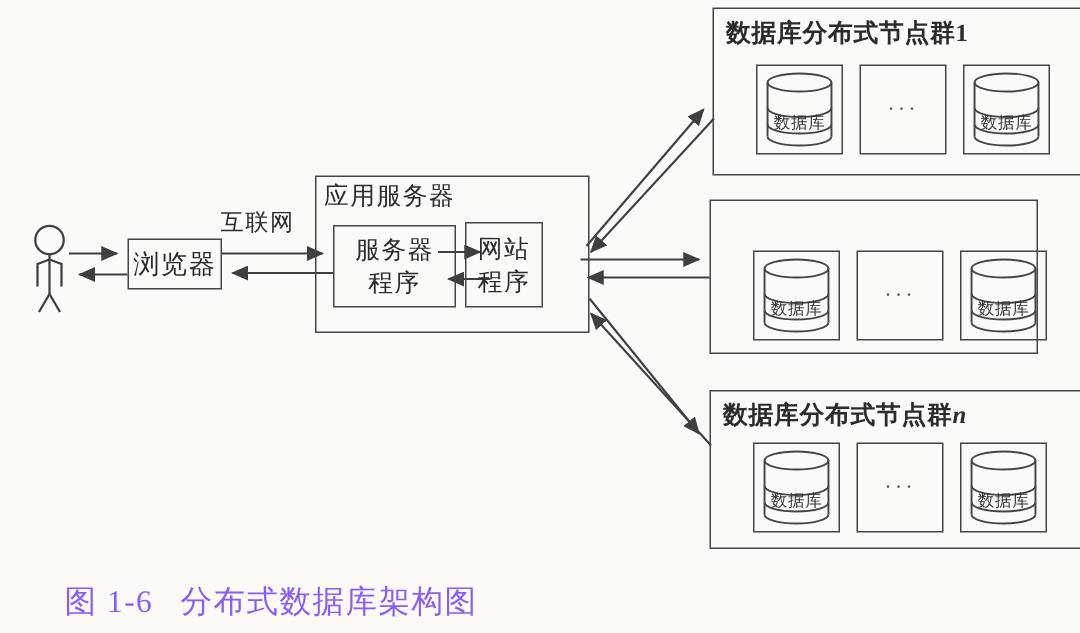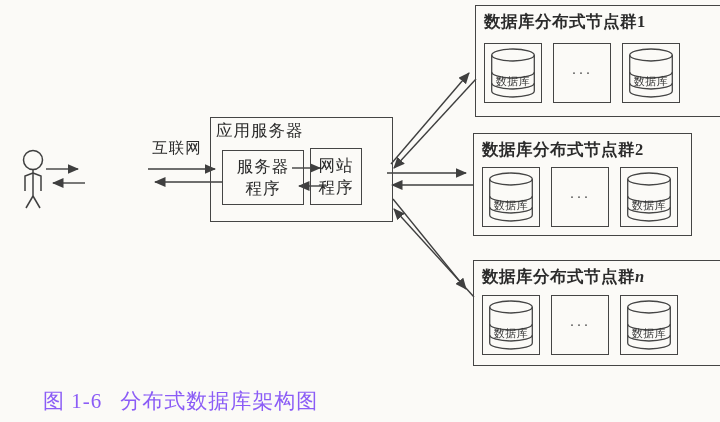--- a/index.html
+++ b/index.html
@@ -19,31 +19,31 @@
   }
   .browser-box { font-size:17.5px; letter-spacing:1px; }
   .appserver-box { display:block; }
   .appserver-label {
     position:absolute; left:5px; top:2px; font-size:16.5px; letter-spacing:1px;
     white-space:nowrap;
   }
   .program-box { font-size:16.5px; line-height:1.32; letter-spacing:1px; flex-direction:column; }
   .net-label {
     position:absolute; left:147px; top:138px; width:60px;
-    font-size:15.5px; text-align:center; letter-spacing:1px;
+    font-size:15.5px; letter-spacing:1px;
   }
 
   .cluster { position:absolute; border:1.5px solid #454545; box-sizing:border-box; }
   .cluster-title {
     position:absolute; left:8px; top:5px; font-size:16.5px; font-weight:bold;
     letter-spacing:0.5px; white-space:nowrap;
   }
   .cluster-suffix { font-weight:bold; }
   .cluster[data-variant="n"] .cluster-suffix { font-style:italic; }
-  .cluster-row { position:absolute; left:8px; display:flex; gap:11px;justify-content:center; }
+  .cluster-row { position:absolute; left:28px; display:flex; gap:11px;justify-content:center; }
   .db-box {
     position:relative; width:58px; height:60px;
     border:1.4px solid #454545; box-sizing:border-box;
   }
   .db-cyl { position:absolute; left:5px; top:3px; }
   .db-label {
     position:absolute; left:0; top:30px; width:100%; text-align:center;
     font-size:11px; color:#333; letter-spacing:0.5px;
   }
   .dots-box { display:flex; align-items:center; justify-content:center; }
@@ -86,20 +86,23 @@
       <line x1="476" y1="79" x2="394" y2="168" marker-end="url(#arr)"></line>
 
       <line x1="387" y1="173" x2="466" y2="173" marker-end="url(#arr)"></line>
       <line x1="473" y1="185" x2="392" y2="185" marker-end="url(#arr)"></line>
 
       <line x1="393" y1="199" x2="466" y2="289" marker-end="url(#arr)"></line>
       <line x1="474" y1="297" x2="394" y2="209" marker-end="url(#arr)"></line>
     </g>
   </svg>
 
+  <div class="box browser-box" style="left:85px;top:159px;width:63px;height:34px">
+    <span>浏览器</span>
+  </div>
 
   <div class="net-label">互联网</div>
 
   <div class="box appserver-box" style="left:210px;top:117px;width:183px;height:105px">
     <div class="appserver-label">应用服务器</div>
   </div>
   <div class="box program-box" style="left:222px;top:150px;width:82px;height:55px">
     <span>服务器</span>
     <span>程序</span>
   </div>
@@ -139,23 +142,20 @@
             <path d="M1.7 25 A21.3 6 0 0 0 44.3 25"></path>
             <path d="M1.7 36 A21.3 6 0 0 0 44.3 36"></path>
           </g>
         </svg>
         <div class="db-label">数据库</div>
       </div>
     </div>
   </div>
 
   <div class="cluster" data-variant="2" style="left:473px;top:133px;width:219px;height:103px">
-    <div class="cluster-title">
-      <span>数据库分布式节点群</span><span class="cluster-suffix">2</span>
-    </div>
     <div class="cluster-row" style="top:33px">
       <div class="db-box">
         <svg class="db-cyl" width="46" height="52" viewBox="0 0 46 52">
           <g stroke="#454545" stroke-width="1.3" fill="none">
             <ellipse cx="23" cy="8" rx="21.3" ry="6"></ellipse>
             <path d="M1.7 8 L1.7 44"></path>
               <path d="M44.3 8 L44.3 44"></path>
             <path d="M1.7 44 A21.3 6 0 0 0 44.3 44"></path>
             <path d="M1.7 25 A21.3 6 0 0 0 44.3 25"></path>
             <path d="M1.7 36 A21.3 6 0 0 0 44.3 36"></path>

